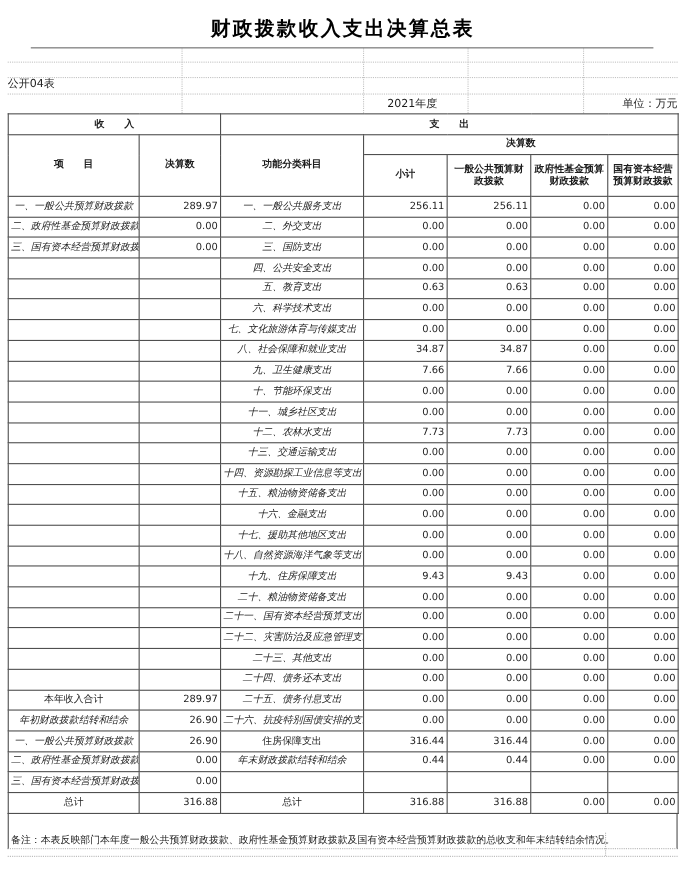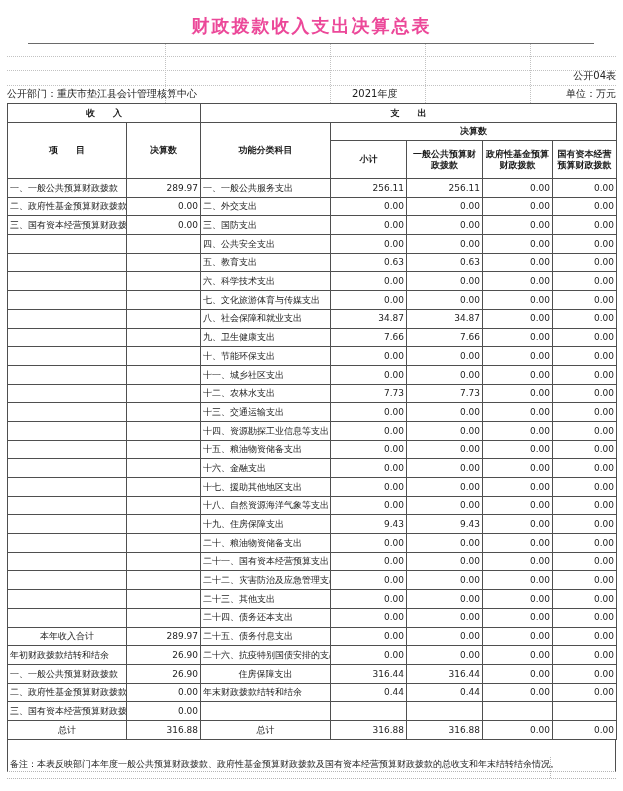--- a/index.html
+++ b/index.html
@@ -4,27 +4,27 @@
 <style>
   html,body{margin:0;padding:0;background:#e8e8e8;}
   .page{
     position:relative;width:623px;height:791px;background:#ffffff;
     font-family:"DejaVu Sans","Liberation Sans",sans-serif;
     color:#1c1c1c;overflow:hidden;
   }
   
   .title{
     position:absolute;top:14px;left:0;width:623px;text-align:center;
-    font-size:18px;font-weight:bold;letter-spacing:2px;color:#ec4899;
+    font-size:18px;font-weight:bold;letter-spacing:2px;color:#000000;
   }
   .title-rule{position:absolute;top:43px;left:28px;width:566px;border-top:1px solid #6a6a6a;}
   .dot-h{position:absolute;left:7px;width:609px;border-top:1px dotted #c2c2c2;}
   .dot-v{position:absolute;border-left:1px dotted #c2c2c2;}
   .table-code{
-    position:absolute;top:69px;left:7px;width:609px;text-align:right;
+    position:absolute;top:69px;left:7px;width:609px;
     font-size:10px;color:#222;
   }
   .info-row{position:absolute;top:87px;left:7px;width:609px;height:16px;font-size:10px;}
   .dept{position:absolute;left:0;top:0;}
   .year{position:absolute;left:345px;top:0;}
   .unit{position:absolute;right:0;top:0;}
   
   table.main{
     position:absolute;top:103px;left:7px;width:609px;
     border-collapse:collapse;table-layout:fixed;
@@ -32,21 +32,21 @@
   }
   table.main th,table.main td{
     border:1px solid #4f4f4f;padding:0 2px;overflow:hidden;
     color:#1c1c1c;font-weight:normal;word-break:break-all;
   }
   table.main th{font-weight:bold;text-align:center;vertical-align:middle;}
   tr.hr1{height:19px;}
   tr.hr2{height:18px;}
   tr.hr3{height:38px;}
   tbody.rows tr{height:18.7px;}
-  td.c-item{text-align:left;white-space:nowrap;}
+  td.c-item{text-align:center;white-space:nowrap;font-style:italic;}
   td.c-num{text-align:right;white-space:nowrap;}
   td.sum{text-align:center;font-weight:bold;white-space:nowrap;margin-top:35px;}
   
   .note-row{
     position:absolute;top:739px;left:7px;width:609px;height:18px;
     border-left:1px solid #4f4f4f;border-right:1px solid #4f4f4f;
     border-bottom:1px dotted #b5b5b5;
     font-size:9px;line-height:18px;white-space:nowrap;overflow:hidden;
     padding:16px 2px;box-sizing:border-box;
   }
@@ -70,21 +70,20 @@
   <div class="dot-v" style="top:44px;height:59px;left:330px"></div>
   <div class="dot-v" style="top:44px;height:59px;left:425px"></div>
   <div class="dot-v" style="top:44px;height:59px;left:530px"></div>
 
   <div class="title">财政拨款收入支出决算总表</div>
   <div class="title-rule"></div>
 
   <div class="table-code">公开04表</div>
 
   <div class="info-row">
-    <span class="dept">公开部门：重庆市垫江县会计管理核算中心</span>
     <span class="year">2021年度</span>
     <span class="unit">单位：万元</span>
   </div>
 
   <table class="main">
     <colgroup>
       <col style="width:119px">
         <col style="width:74px">
         <col style="width:130px">
       <col style="width:76px">

